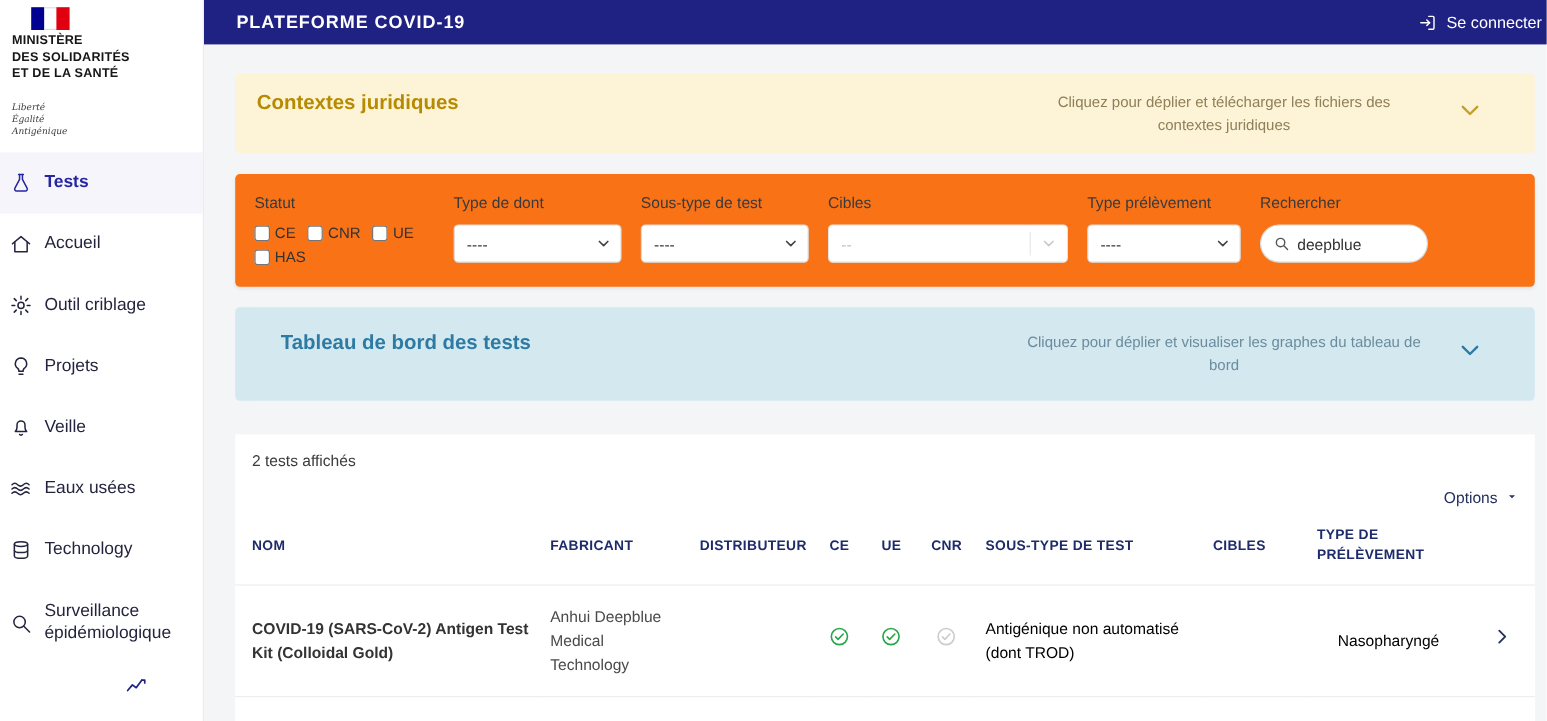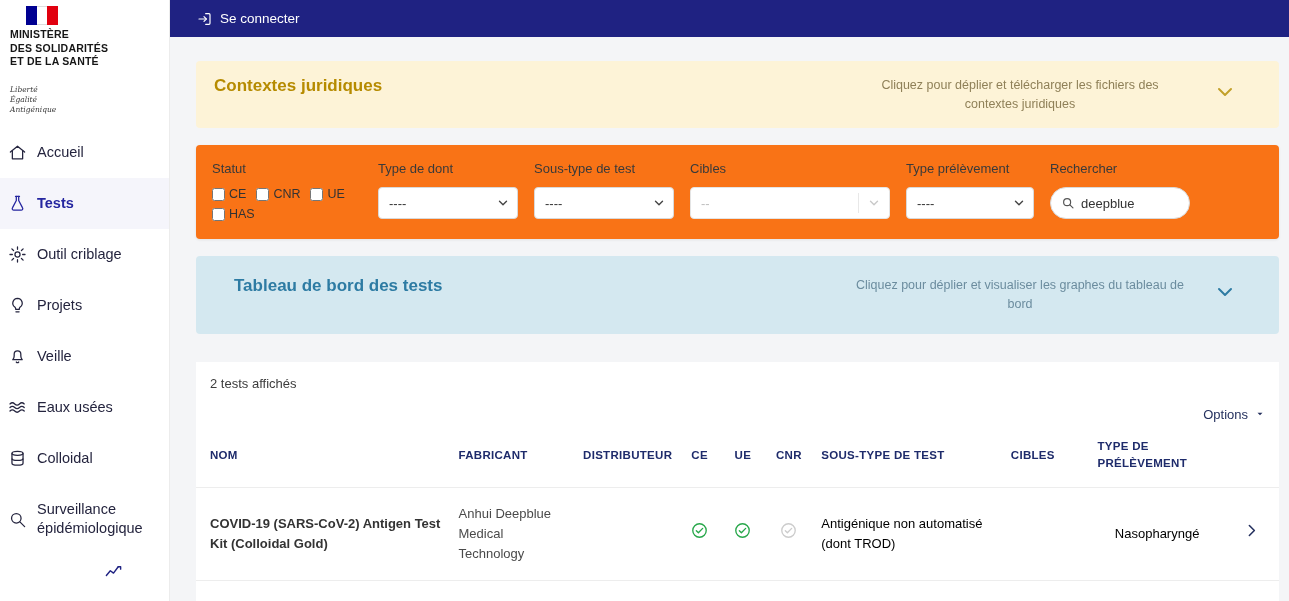--- a/index.html
+++ b/index.html
@@ -107,35 +107,35 @@
         <div>ET DE LA SANTÉ</div>
       </div>
       <div class="motto">
         <div>Liberté</div>
         <div>Égalité</div>
         <div>Antigénique</div>
       </div>
     </div>
 
     <nav class="nav">
-      <div class="nav-item">
-        <svg viewBox="0 0 24 24" fill="none" stroke="currentColor" stroke-width="1.6" stroke-linecap="round" stroke-linejoin="round">
-            <path d="M3 11.5L12 4l9 7.5"></path>
-            <path d="M5.5 10v10h13V10"></path>
-          </svg>
-        <span>Accueil</span>
-      </div>
       <div class="nav-item active">
         <svg viewBox="0 0 24 24" fill="none" stroke="currentColor" stroke-width="1.6" stroke-linecap="round" stroke-linejoin="round">
             <path d="M9.5 3h5"></path>
             <path d="M10.5 3v5.2L5.6 17.5A2 2 0 0 0 7.4 20.5h9.2a2 2 0 0 0 1.8-3L13.5 8.2V3"></path>
           </svg>
         <span>Tests</span>
       </div>
       <div class="nav-item">
+        <svg viewBox="0 0 24 24" fill="none" stroke="currentColor" stroke-width="1.6" stroke-linecap="round" stroke-linejoin="round">
+            <path d="M3 11.5L12 4l9 7.5"></path>
+            <path d="M5.5 10v10h13V10"></path>
+          </svg>
+        <span>Accueil</span>
+      </div>
+      <div class="nav-item">
         <svg viewBox="0 0 24 24" fill="none" stroke="currentColor" stroke-width="1.6" stroke-linecap="round">
             <circle cx="12" cy="12" r="3.2"></circle>
             <path d="M12 2.5v3M12 18.5v3M2.5 12h3M18.5 12h3M4.9 4.9L7 7M17 17l2.1 2.1M19.1 4.9L17 7M7 17l-2.1 2.1"></path>
           </svg>
         <span>Outil criblage</span>
       </div>
       <div class="nav-item">
         <svg viewBox="0 0 24 24" fill="none" stroke="currentColor" stroke-width="1.6" stroke-linecap="round" stroke-linejoin="round">
             <path d="M12 3a6 6 0 0 0-3.4 10.9c.6.5 1 1.2 1.1 2l.1 1.1h4.4l.1-1.1c.1-.8.5-1.5 1.1-2A6 6 0 0 0 12 3z"></path>
             <path d="M10 20h4"></path>
@@ -156,41 +156,42 @@
             <path d="M2.5 16.5c2-2 4-2 6 0s4 2 6 0 4-2 6 0"></path>
           </svg>
         <span>Eaux usées</span>
       </div>
       <div class="nav-item">
         <svg viewBox="0 0 24 24" fill="none" stroke="currentColor" stroke-width="1.6">
             <ellipse cx="12" cy="5.5" rx="7" ry="2.5"></ellipse>
             <path d="M5 5.5V12c0 1.4 3.1 2.5 7 2.5s7-1.1 7-2.5V5.5"></path>
             <path d="M5 12v6c0 1.4 3.1 2.5 7 2.5s7-1.1 7-2.5v-6"></path>
           </svg>
-        <span>Colloidal</span>
+        <span>Technology</span>
       </div>
       <div class="nav-item">
         <svg viewBox="0 0 24 24" fill="none" stroke="currentColor" stroke-width="1.6" stroke-linecap="round">
             <circle cx="10.5" cy="10.5" r="6"></circle>
             <path d="M15 15l6 6"></path>
           </svg>
         <span>Surveillance épidémiologique</span>
       </div>
       <div class="nav-item partial">
         <svg viewBox="0 0 24 24" fill="none" stroke="#1f2282" stroke-width="1.8" stroke-linecap="round" stroke-linejoin="round">
             <path d="M3 17l5-6 4 3 6-8"></path>
             <path d="M18 6h3v3"></path>
           </svg>
       </div>
     </nav>
   </aside>
 
   <div class="right">
 
     <header class="topbar">
+      <h1>PLATEFORME COVID-19</h1>
       <div class="login">
         <svg viewBox="0 0 24 24" fill="none" stroke="currentColor" stroke-width="1.8" stroke-linecap="round" stroke-linejoin="round">
             <path d="M13 4h5a1.5 1.5 0 0 1 1.5 1.5v13A1.5 1.5 0 0 1 18 20h-5"></path>
             <path d="M3 12h11"></path>
             <path d="M10.5 8.5L14 12l-3.5 3.5"></path>
           </svg>
         <span>Se connecter</span>
       </div>
     </header>
 

